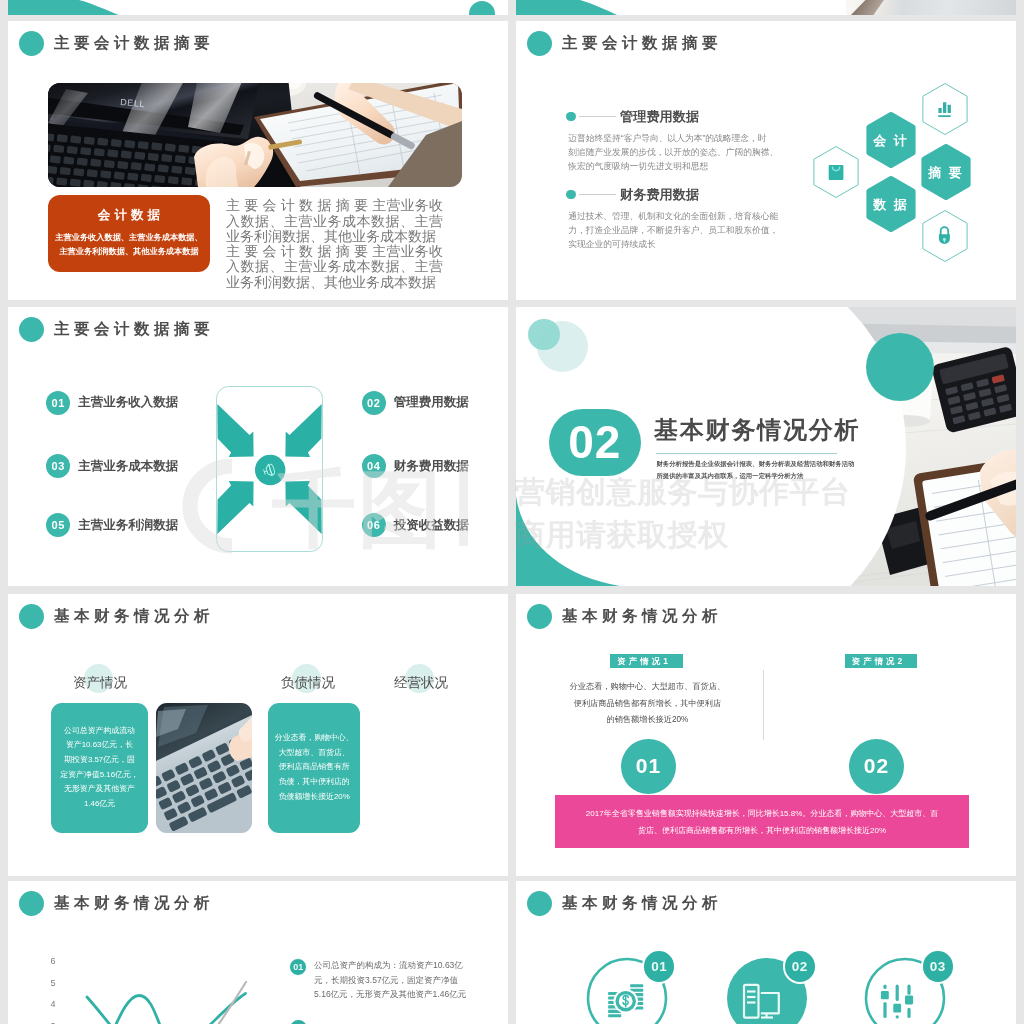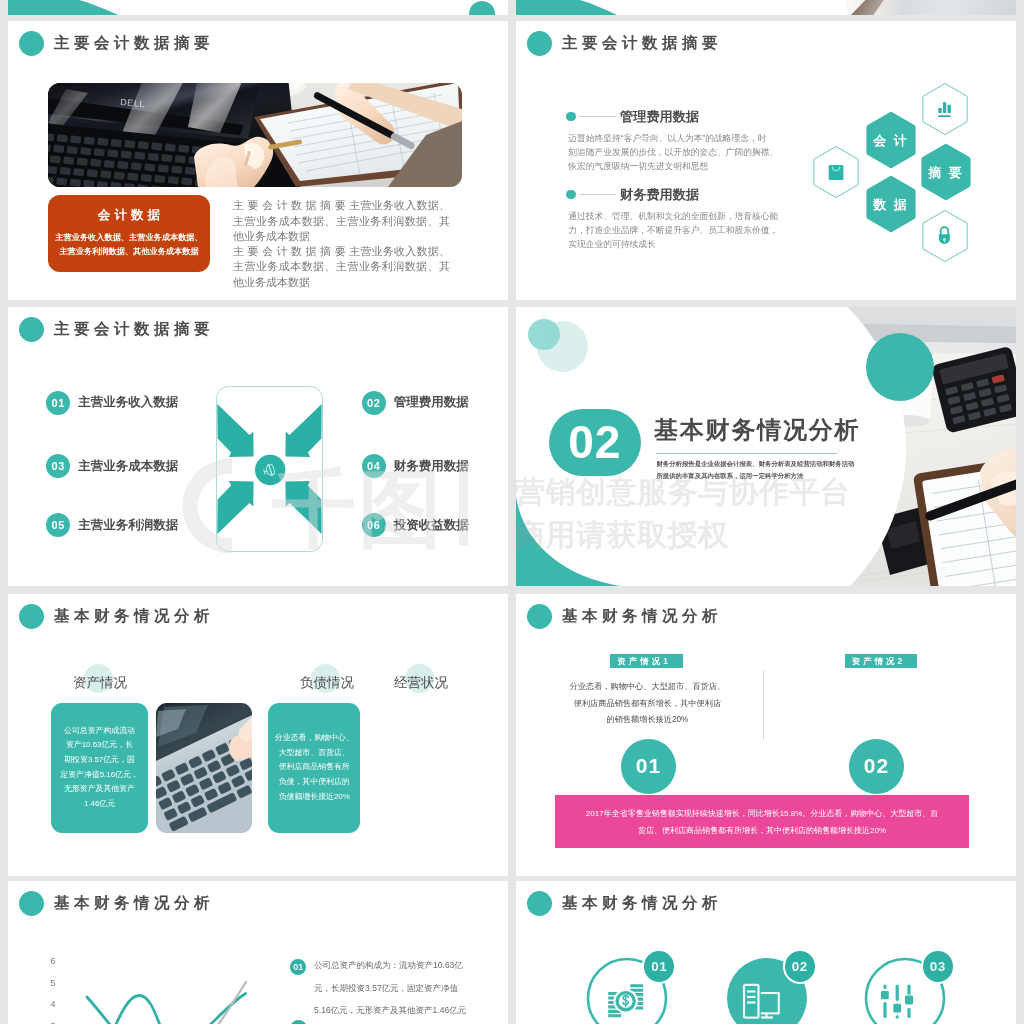--- a/index.html
+++ b/index.html
@@ -33,21 +33,21 @@
 
   
   .s1-photo{position:absolute;left:40px;top:62px;width:414px;height:104px;
       border-radius:12px;overflow:hidden;}
   .s1-card{position:absolute;left:40px;top:174px;width:162px;height:77px;
       border-radius:12px;background:#c2410c;color:#fff;text-align:center;
       box-sizing:border-box;padding:11.5px 0 0;overflow:hidden;}
   .s1-card-h{font-size:12.6px;font-weight:bold;letter-spacing:4px;margin-bottom:7px;
       padding-left:4px;}
   .s1-card-l{font-size:8.2px;font-weight:bold;line-height:14.9px;white-space:nowrap;}
-  .s1-p{position:absolute;left:225px;width:217px;font-size:11px;color:#787878;
+  .s1-p{position:absolute;left:218px;width:217px;font-size:14px;color:#787878;
       line-height:15.8px;text-align:justify;text-justify:inter-character;}
   .s1-p1{top:176.9px;}
   .s1-p2{top:222.7px;}
 
   
   .s2-bullet{position:absolute;left:50px;display:flex;align-items:center;height:10px;}
   .s2-bd{width:9.5px;height:9.5px;border-radius:50%;background:#3bb7ab;flex:0 0 auto;}
   .s2-line{width:37px;height:1px;background:#cbd0d2;margin:0 4.5px 0 3px;flex:0 0 auto;}
   .s2-bh{font-size:13.2px;font-weight:bold;color:#4d4d4d;letter-spacing:0px;white-space:nowrap;}
   .s2-body{position:absolute;left:52.3px;width:210px;font-size:8.75px;color:#8a8a8a;
@@ -111,21 +111,21 @@
   
   .s7-chart{position:absolute;left:35.5px;top:74px;width:230px;height:70px;}
   .s7-yt{position:absolute;left:0;width:12px;text-align:right;font-size:9px;color:#7b7b7b;
       line-height:9px;}
   .s7-svg{position:absolute;left:10px;top:-3px;}
   .s7-item{position:absolute;left:281.4px;top:77.2px;display:flex;}
   .s7-num{width:17.9px;height:17.9px;border-radius:50%;background:#2fb0a4;border:1.4px solid #fff;
       color:#eafaf7;font-size:9px;font-weight:bold;display:flex;align-items:center;
       justify-content:center;flex:0 0 auto;box-sizing:border-box;letter-spacing:0.2px;}
   .s7-txt{margin-left:6.8px;font-size:8.5px;color:#6a6a6a;line-height:14.6px;
-      display:flex;flex-direction:column;white-space:nowrap;gap:8px;}
+      display:flex;flex-direction:column;white-space:nowrap;}
   .s7-item2{position:absolute;left:281.5px;top:139px;display:flex;}
   .s7-num2{width:17.1px;height:17.1px;border-radius:50%;background:#2fb0a4;flex:0 0 auto;}
 
   
   .s8-svg{position:absolute;left:0;top:0;}
   
   .wm-logo{position:absolute;left:164px;top:458px;pointer-events:none;opacity:0.45;}
   .wm-text{position:absolute;left:515px;top:470px;pointer-events:none;
       font-size:30px;font-weight:bold;color:#ffffff;letter-spacing:0.5px;line-height:43px;
       white-space:nowrap;mix-blend-mode:normal;}
@@ -642,21 +642,21 @@
             <rect x="36" y="100" width="30" height="9" rx="2.5"></rect>
               <rect x="69" y="100" width="14" height="9" rx="2.5"></rect>
             <rect x="86" y="100" width="14" height="9" rx="2.5"></rect>
           </g>
         </g>
         <path d="M96 26 L78 34 C70 40 72 56 82 58 L96 54 Z" fill="#f7ddca"></path>
         <path d="M96 14 L84 26 C80 32 86 40 92 38 L96 34 Z" fill="#fae7d7"></path>
       </svg>
     </div>
 
-    <div class="s5-hwrap" style="left:292px">
+    <div class="s5-hwrap" style="left:273px">
       <span class="s5-hcirc"></span>
       <span class="s5-head">负债情况</span>
     </div>
     <div class="s5-card" style="left:260.2px">
       <div>分业态看，购物中心、</div>
         <div>大型超市、百货店、</div>
         <div>便利店商品销售有所</div>
         <div>负债，其中便利店的</div>
         <div>负债额增长接近20%</div>
     </div>

